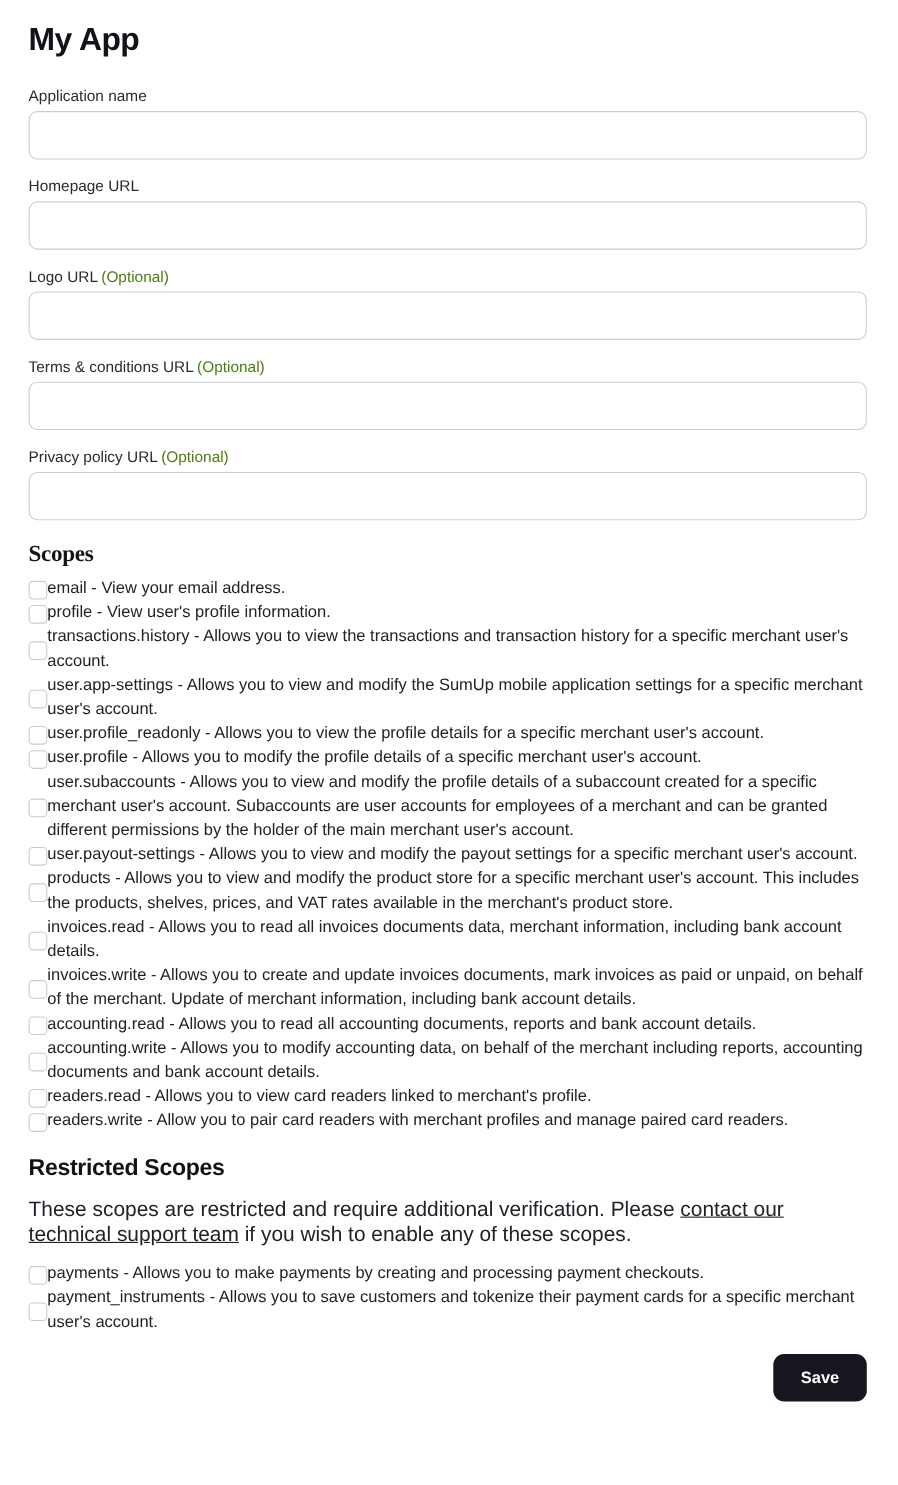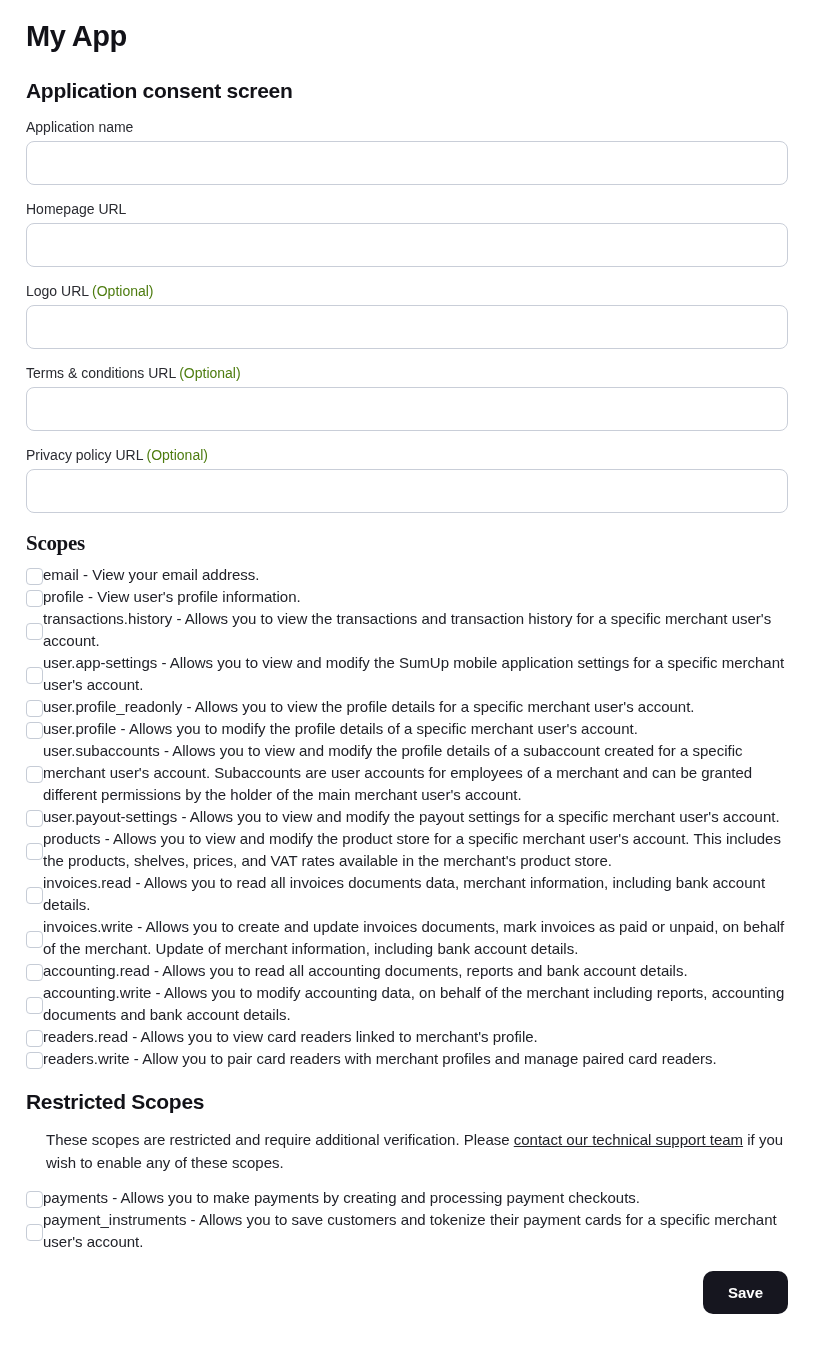--- a/index.html
+++ b/index.html
@@ -70,24 +70,23 @@
     border-radius: 4px;
     background: #ffffff;
     margin-top: 2.5px;
     flex: 0 0 auto;
     cursor: pointer;
   }
   .scope-text { flex: 1; }
 
   .restricted-heading { margin-top: 20px; margin-bottom: 14px; }
   .restricted-note {
-    font-size: 15px;
+    font-size: 19px;
     line-height: 23px;
     margin-bottom: 13px;
-    margin-left: 20px;
   }
   .support-link {
     color: inherit;
     text-decoration: underline;
     cursor: pointer;
   }
 
   .save-row {
     display: flex;
     justify-content: flex-end;
@@ -106,21 +105,20 @@
     cursor: pointer;
   }
 </style>
 </head>
 <body>
 
 <div class="container">
 
   <h1 class="app-title">My App</h1>
 
-  <h2 class="section-heading">Application consent screen</h2>
 
   <div id="fields">
   <div class="field">
     <label class="field-label"><span>Application name</span><span class="opt"></span></label>
     <input type="text" class="text-input" value="" style="">
   </div>
 
   <div class="field">
     <label class="field-label"><span>Homepage URL</span><span class="opt"></span></label>
     <input type="text" class="text-input" value="" style="">

